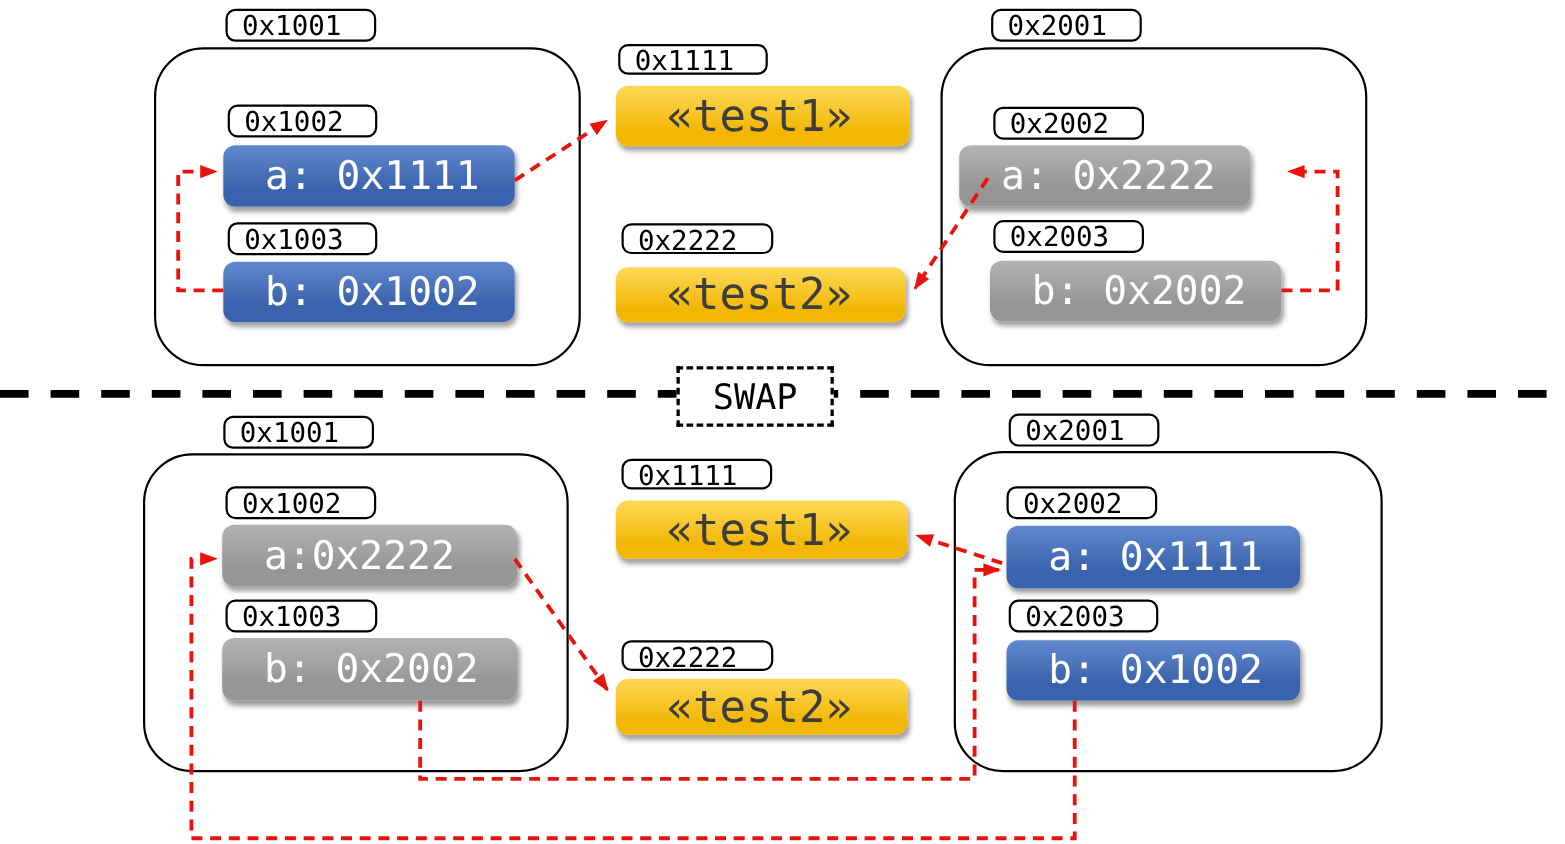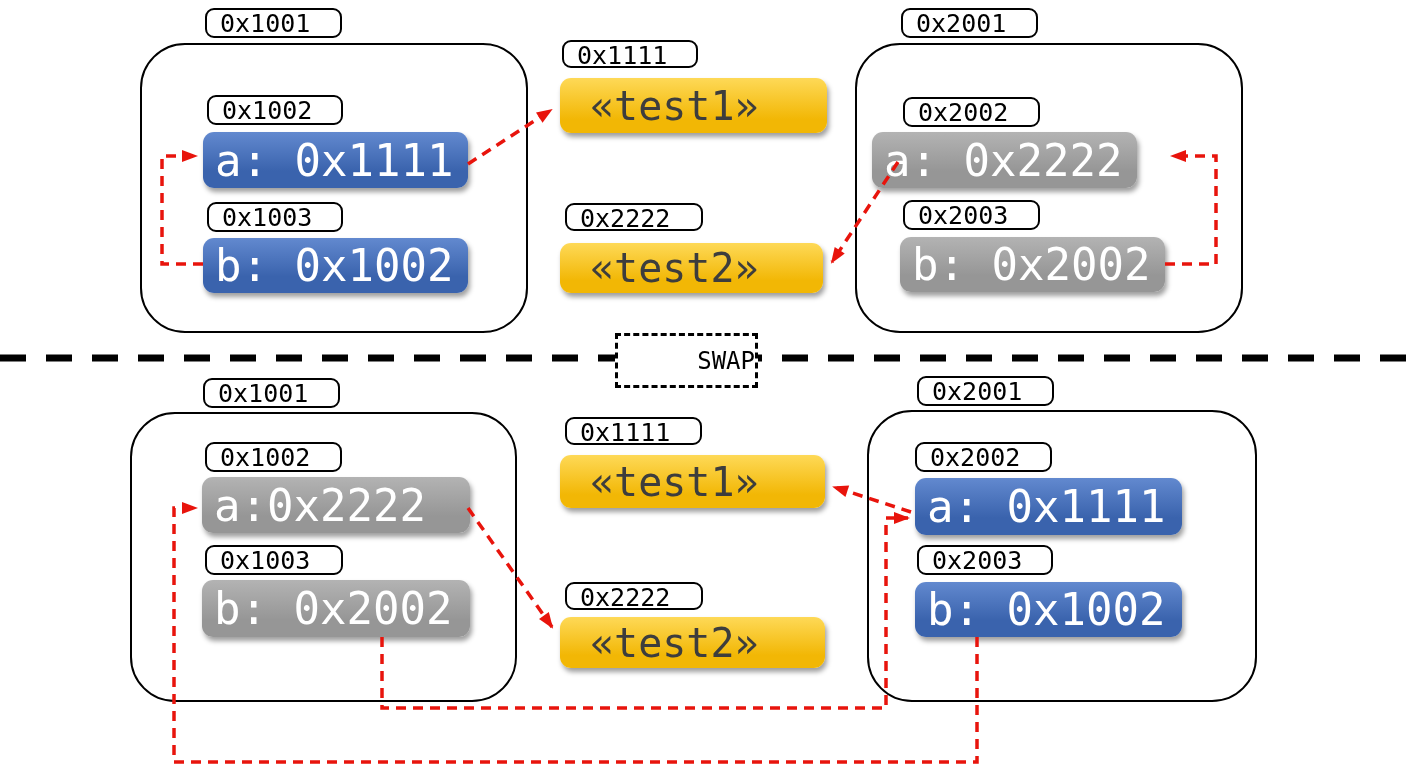--- a/index.html
+++ b/index.html
@@ -11,39 +11,39 @@
     position:absolute;border:2.5px solid #000;border-radius:45px;background:#fff;
     box-sizing:border-box;
   }
   .tab{
     position:absolute;border:2.5px solid #000;border-radius:9px;background:#fff;
     box-sizing:border-box;font-size:25px;line-height:25px;color:#000;
     padding:1px 0 0 13px;white-space:nowrap;z-index:2;
   }
   .var{
     position:absolute;border-radius:11px;box-sizing:border-box;color:#fff;
-    font-size:44px;display:flex;align-items:center;padding-left:12px;
+    font-size:36px;display:flex;align-items:center;padding-left:38px;
     box-shadow:2px 4px 5px rgba(0,0,0,0.38);z-index:2;white-space:nowrap;
   }
   .var[data-color="blue"]{
     background:linear-gradient(180deg,var(--blue_light,#6289cf) 0%,var(--blue_dark,#3a63ad) 70%);
   }
   .var[data-color="gray"]{
     background:linear-gradient(180deg,var(--gray_light,#b3b3b3) 0%,var(--gray_dark,#969696) 70%);
   }
   .heapbox{
     position:absolute;border-radius:11px;box-sizing:border-box;
     color:var(--heap_text,#3d3d3d);font-size:40px;display:flex;align-items:center;
-    padding-left:30px;box-shadow:2px 4px 5px rgba(0,0,0,0.38);z-index:2;white-space:nowrap;
+    padding-left:46px;box-shadow:2px 4px 5px rgba(0,0,0,0.38);z-index:2;white-space:nowrap;
     background:linear-gradient(180deg,var(--yellow_light,#fed957) 0%,var(--yellow_dark,#f2b705) 75%);
   }
   .swapbox{
     position:absolute;border:3px dashed #000;background:#fff;box-sizing:border-box;
-    display:flex;align-items:center;justify-content:flex-end;
-    font-size:24px;color:#000;z-index:4;
+    display:flex;align-items:center;justify-content:center;
+    font-size:32px;color:#000;z-index:4;
   }
   svg.overlay{position:absolute;left:0;top:0;z-index:3;}
   .redline{fill:none;stroke:var(--red,#e8140c);stroke-width:3.5;stroke-dasharray:10 7;marker-end:url(#arr);}
   .divline{fill:none;stroke:#000;stroke-width:7;stroke-dasharray:26 20;}
 </style>
 </head>
 <body>
 
 <div class="canvas">
 

